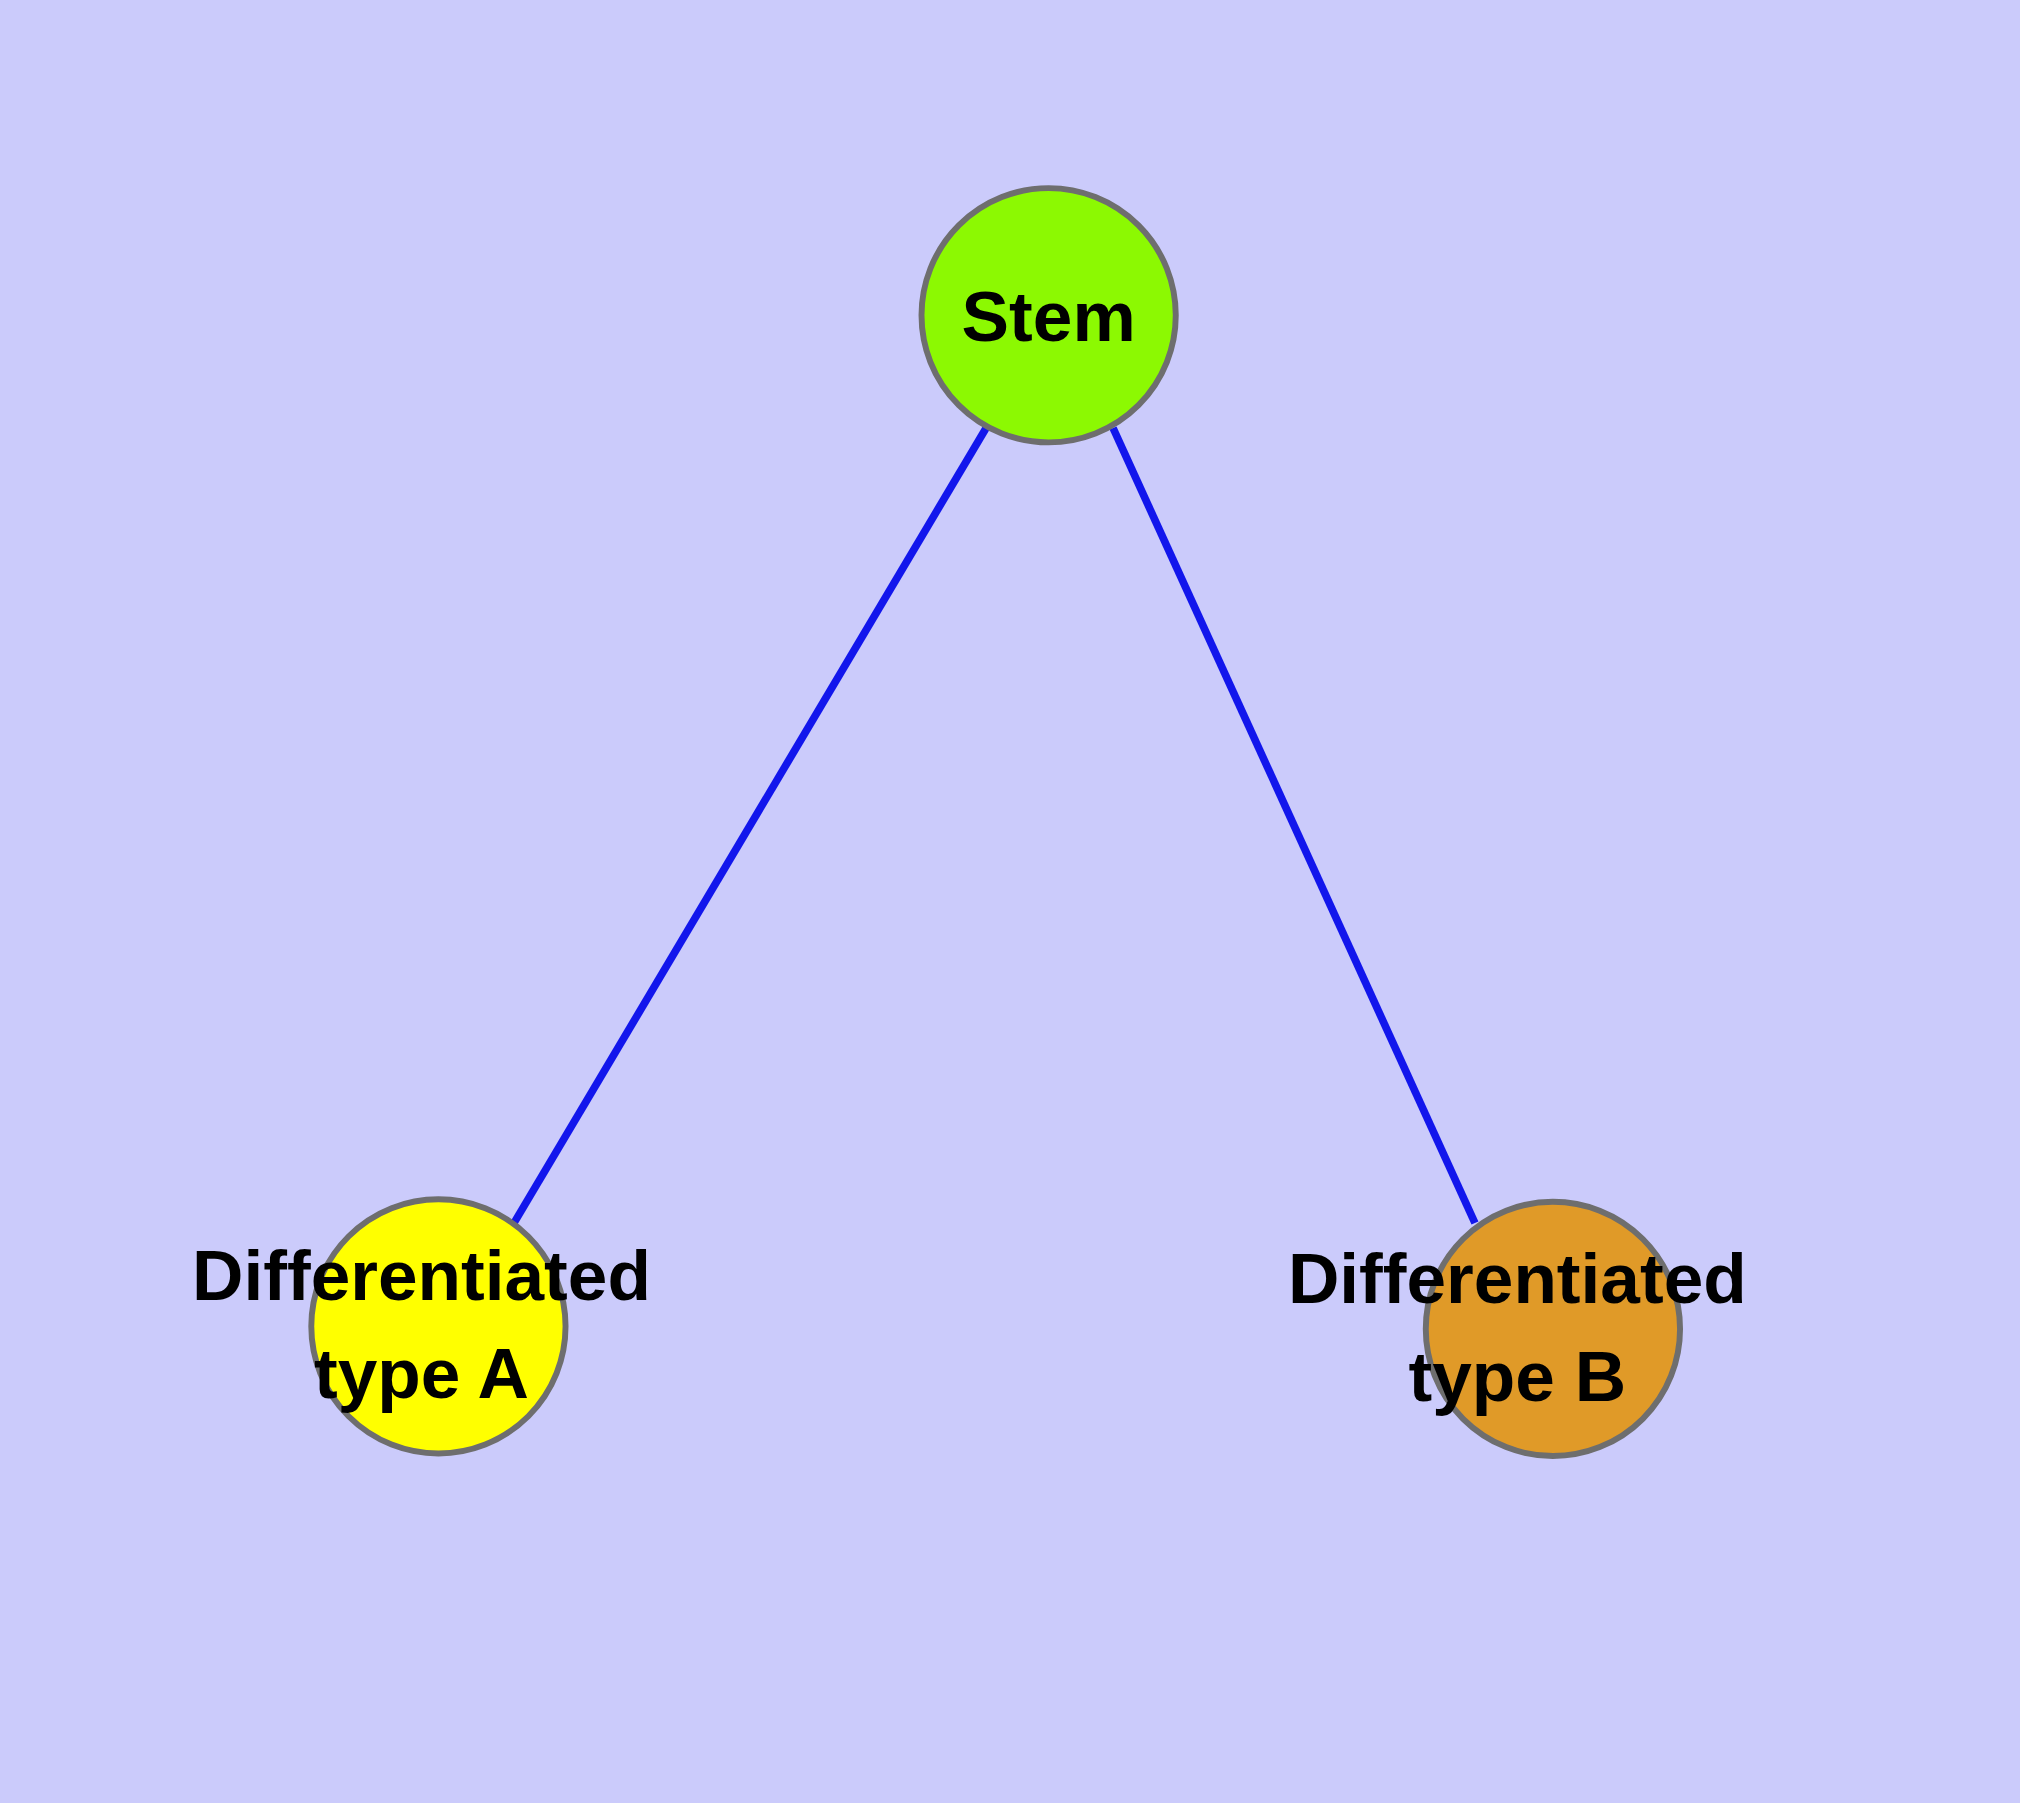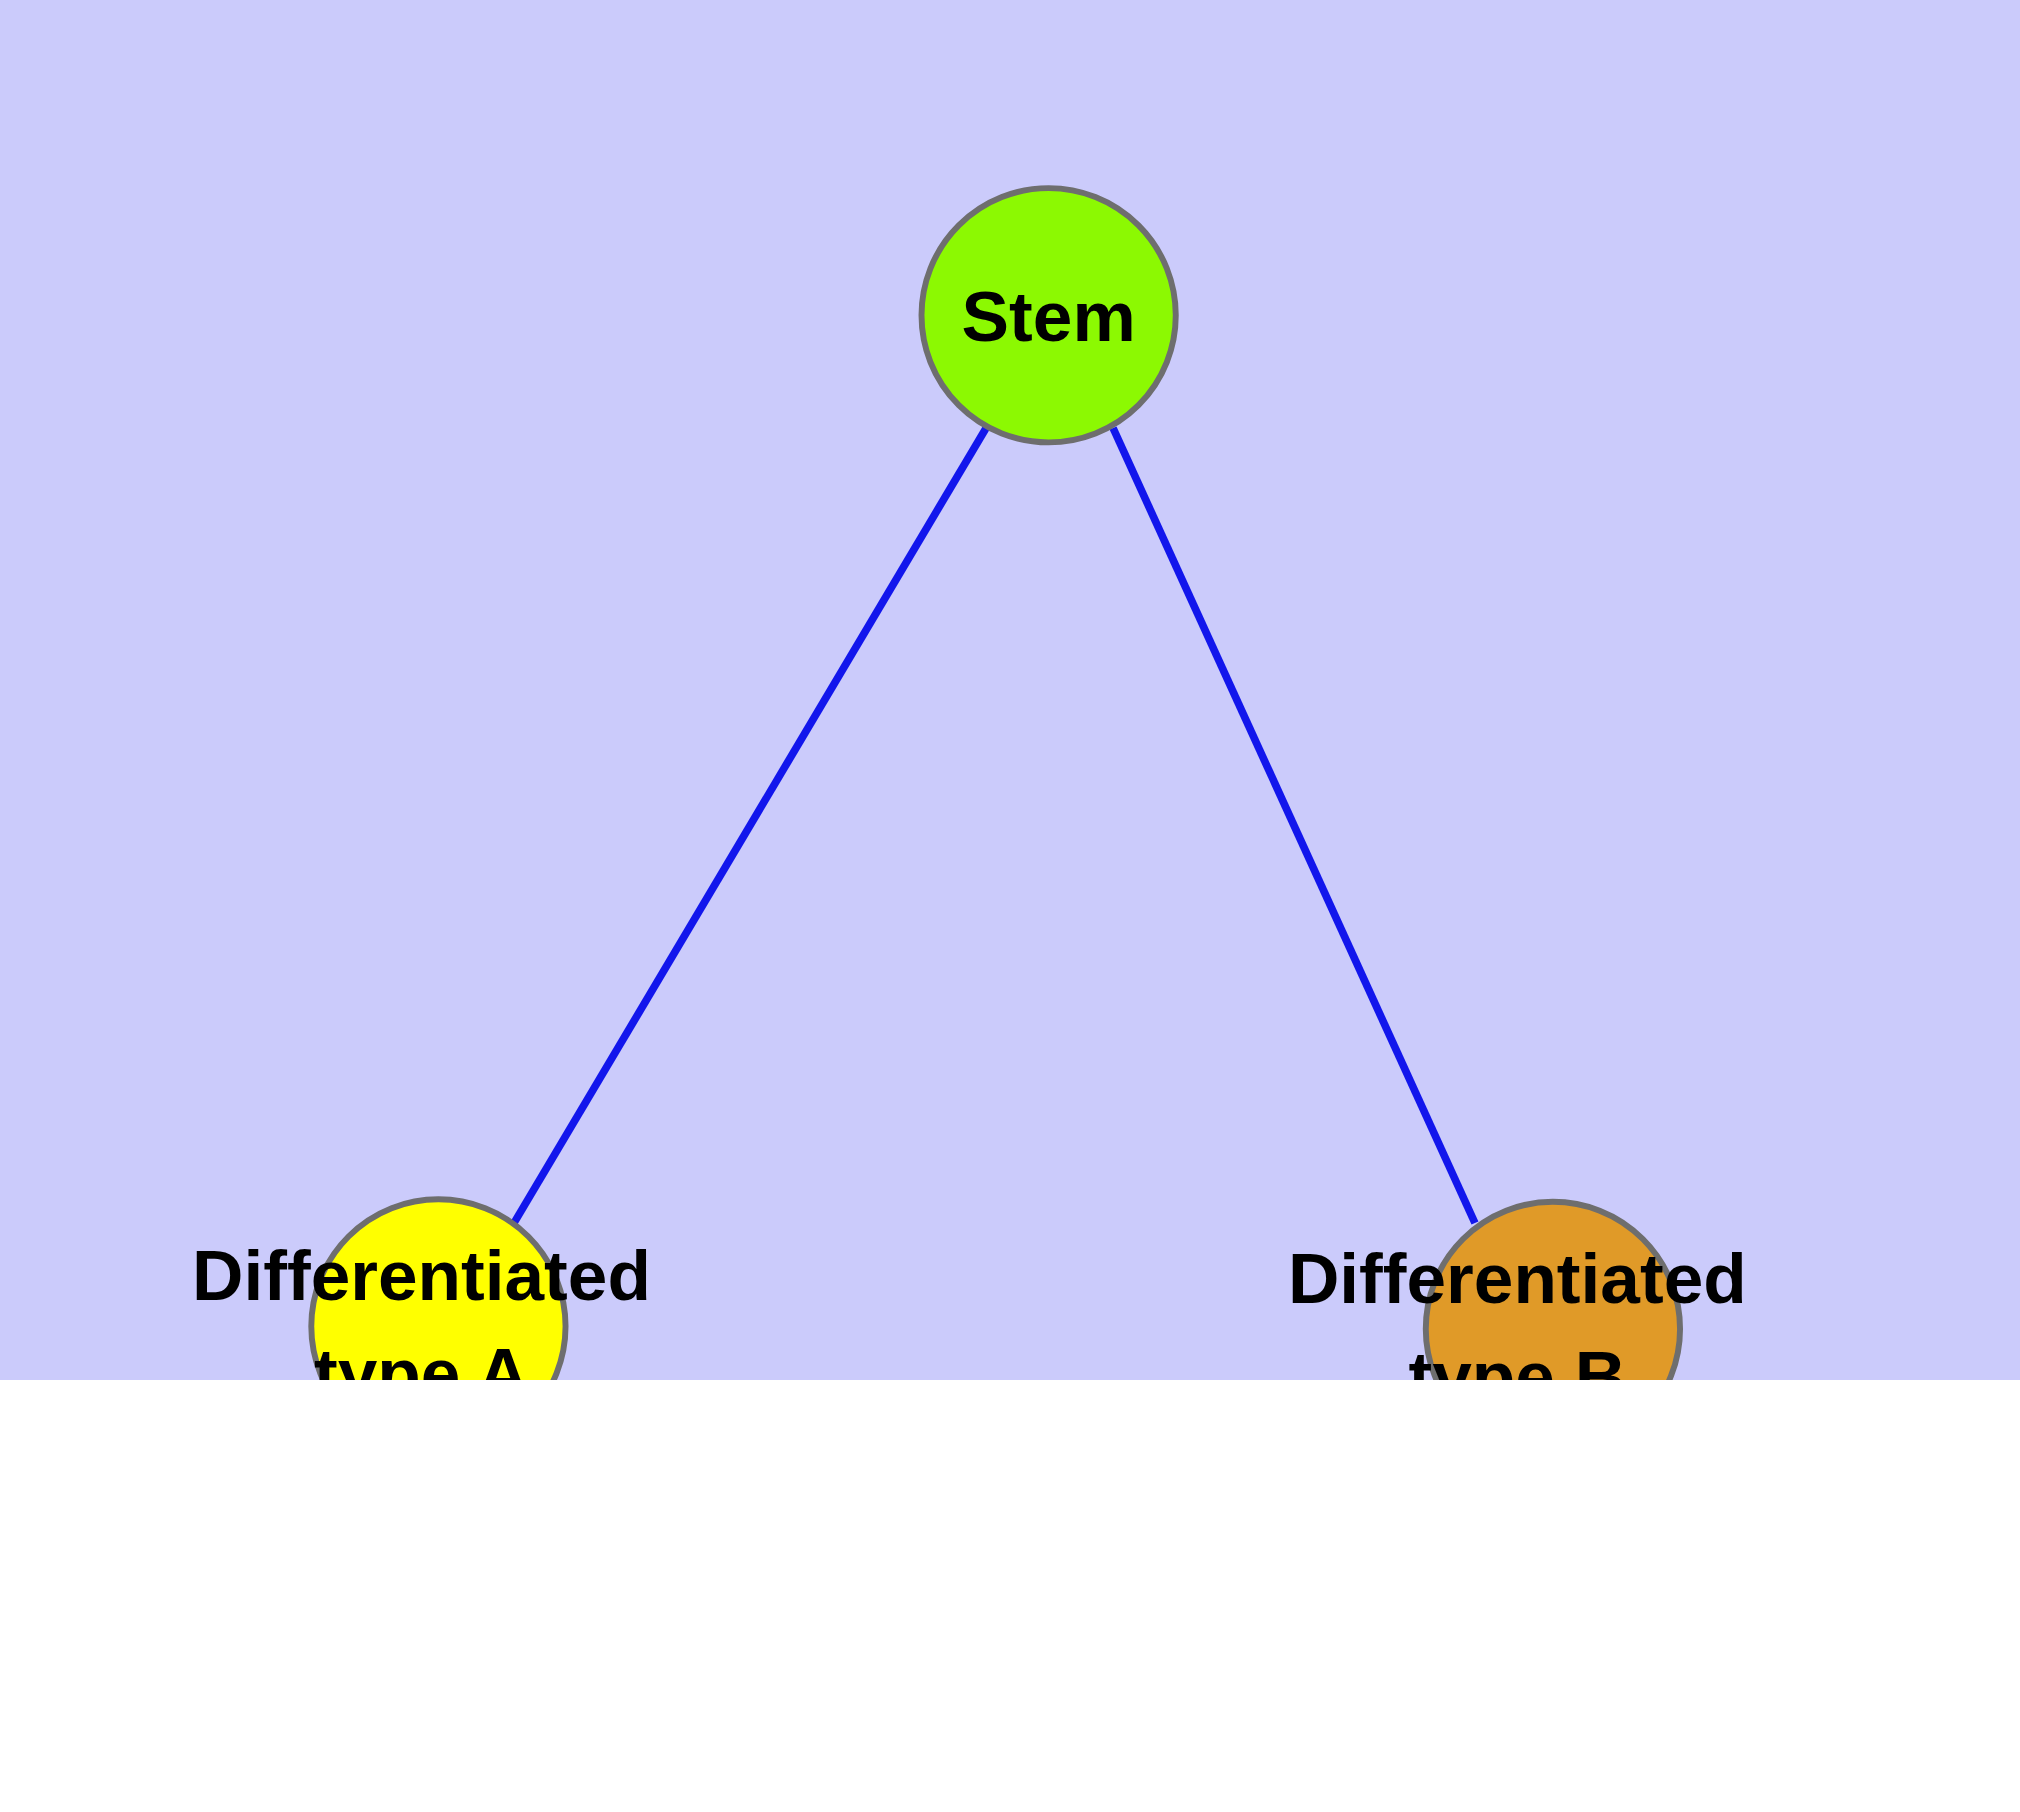--- a/index.html
+++ b/index.html
@@ -45,21 +45,21 @@
     fill: #000000;
     text-anchor: middle;
     dominant-baseline: alphabetic;
   }
   .label-stem  { font-size: 84px; }
   .label-multi { font-size: 84px; }
 </style>
 </head>
 <body>
 
-<div id="stage" style="width: 2021px; height: 1380px;">
+<div id="stage" style="width: 2021px; height: 1803px;">
 
   <div id="canvas-bg" style="background: rgb(203, 203, 251);"></div>
 
   <svg id="graph-svg" viewBox="0 0 2384 2138" xmlns="http://www.w3.org/2000/svg">
 
     <g>
       <line class="edge-line" x1="1165" y1="502" x2="605" y2="1445" stroke="#1216ec" stroke-width="9"></line>
       <line class="edge-line" x1="1313" y1="505" x2="1740" y2="1443" stroke="#1216ec" stroke-width="9"></line>
     </g>
 

